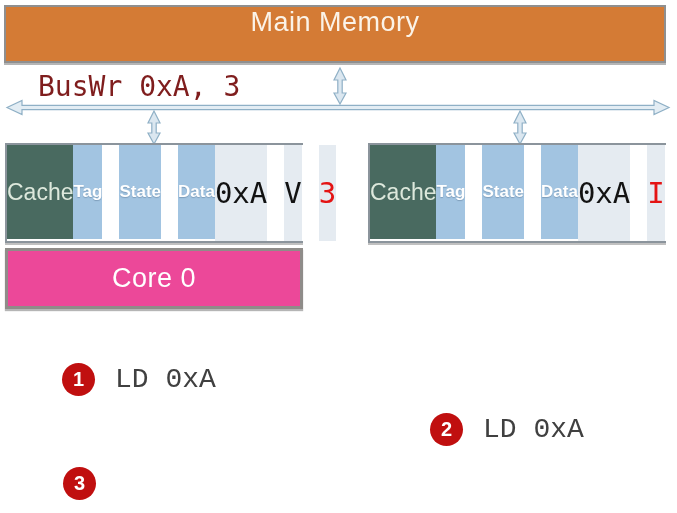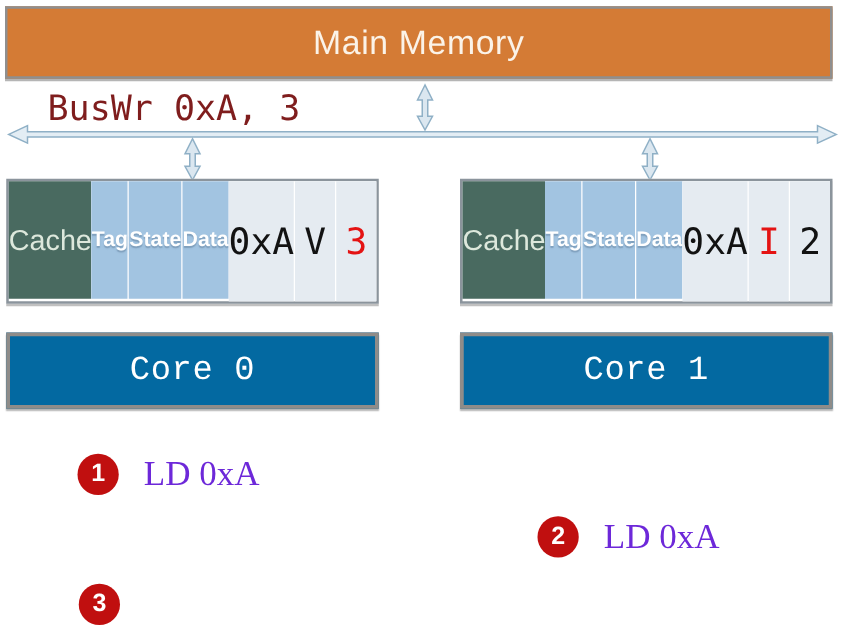--- a/index.html
+++ b/index.html
@@ -4,21 +4,21 @@
 <style>
   html,body{margin:0;padding:0;background:#ffffff;}
   .stage{
     position:relative;width:677px;height:513px;background:#ffffff;overflow:hidden;
     font-family:"Liberation Sans",sans-serif;
   }
   
   .memory{
     position:absolute;left:4px;top:5px;width:662px;height:58px;
     background:#d47b35;border:2px solid #8f8f8f;box-sizing:border-box;
-    display:flex;align-items:center;justify-content:center;
+    display:flex;align-items:flex-start;justify-content:center;
     color:#fbf3e8;font-size:27px;letter-spacing:.5px;
     box-shadow:0 2px 0 rgba(120,120,120,.55);
   }
   
   .bus-label{
     position:absolute;left:38px;top:70px;
     font-family:"DejaVu Sans Mono","Liberation Mono",monospace;
     font-size:28px;color:#7f1d1d;white-space:pre;
   }
   
@@ -31,61 +31,60 @@
     display:flex;flex-direction:row;
   }
   .cache.left{left:5px;}
   .cache.right{left:368px;}
   .cache-title{
     flex:0 0 36px;background:#496a60;color:#dde8dc;
     display:flex;align-items:center;justify-content:center;
     font-size:23px;margin-bottom:2px;
   }
   .cache-cols,.cache-vals{
-    display:grid;grid-template-columns:1fr 1fr 1fr;gap:1px;background:#fff;
+    display:grid;grid-template-columns:1fr 1fr 1fr;gap:17px;background:#fff;
   }
   .cache-cols{flex:0 0 23px;margin-bottom:2px;}
   .cache-vals{flex:1 1 auto;}
   .colhead{
     background:#a2c4e1;color:#ffffff;font-weight:bold;font-size:17px;
     display:flex;align-items:center;justify-content:center;
     text-shadow:0 1px 1px rgba(90,120,150,.5);
   }
   .val{
     background:#e5ebf1;color:#121212;
     font-family:"DejaVu Sans Mono","Liberation Mono",monospace;font-size:29px;
     display:flex;align-items:center;justify-content:center;line-height:1;
   }
   .val.red{color:#e41313;}
   
   .core{
-    position:absolute;top:266px;width:298px;height:61px;
-    background:#0369a1;border:3px solid #8f8c89;box-sizing:border-box;
+    position:absolute;top:248px;width:298px;height:61px;
+    background:#ec4899;border:3px solid #8f8c89;box-sizing:border-box;
     display:flex;align-items:center;justify-content:center;
     color:#ffffff;font-size:27px;letter-spacing:.5px;
     box-shadow:0 2px 1px rgba(120,120,120,.55);
-    font-family:Liberation Mono, monospace;
   }
   .core.left{left:5px;}
   .core.right{left:368px;}
   
   .instr{
     position:absolute;display:flex;align-items:center;gap:20px;
   }
   .instr.i1{left:62px;top:363px;}
   .instr.i2{left:430px;top:413px;}
   .instr.i3{left:63px;top:467px;}
   .badge{
     width:33px;height:33px;border-radius:50%;background:#c00f0f;
     color:#ffffff;font-weight:bold;font-size:20px;
     display:flex;align-items:center;justify-content:center;flex:0 0 auto;
   }
   .instr-text{
-    font-family:Liberation Serif, serif;
-    font-size:28px;color:#6d28d9;white-space:pre;
+    font-family:Liberation Mono, monospace;
+    font-size:28px;color:#404040;white-space:pre;
   }
 </style>
 </head>
 <body>
 
 <div class="stage">
 
   <div class="memory">
     <span>Main Memory</span>
   </div>
@@ -127,23 +126,20 @@
     <div class="cache-vals">
       <div class="val">0xA</div>
       <div class="val red">I</div>
       <div class="val">2</div>
     </div>
   </div>
 
   <div class="core left">
     <span>Core 0</span>
   </div>
-  <div class="core right">
-    <span>Core 1</span>
-  </div>
 
   <div class="instr i1">
     <div class="badge">1</div>
     <div class="instr-text">LD 0xA</div>
   </div>
   <div class="instr i2">
     <div class="badge">2</div>
     <div class="instr-text">LD 0xA</div>
   </div>
   <div class="instr i3">

